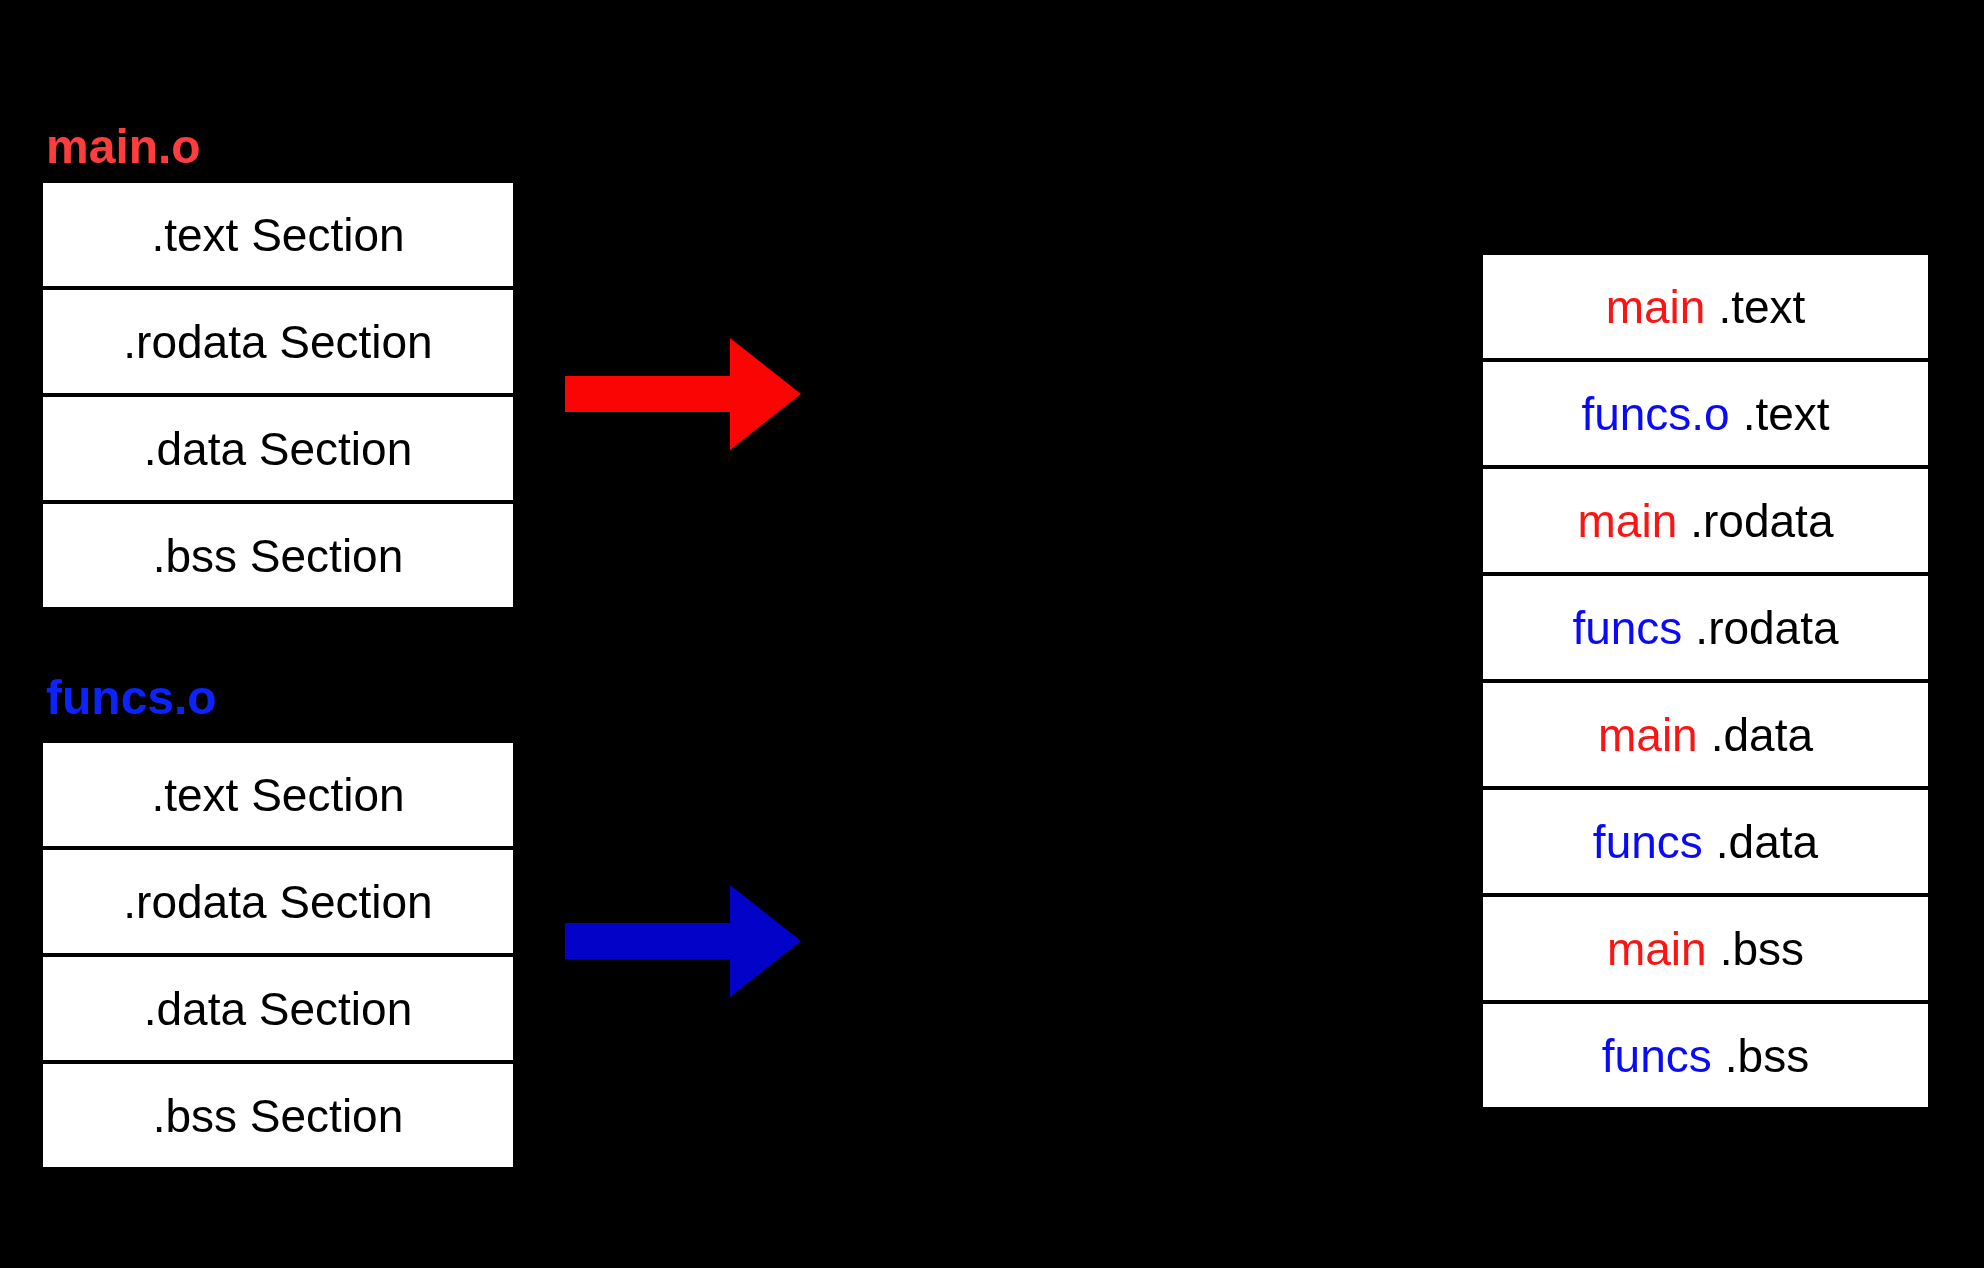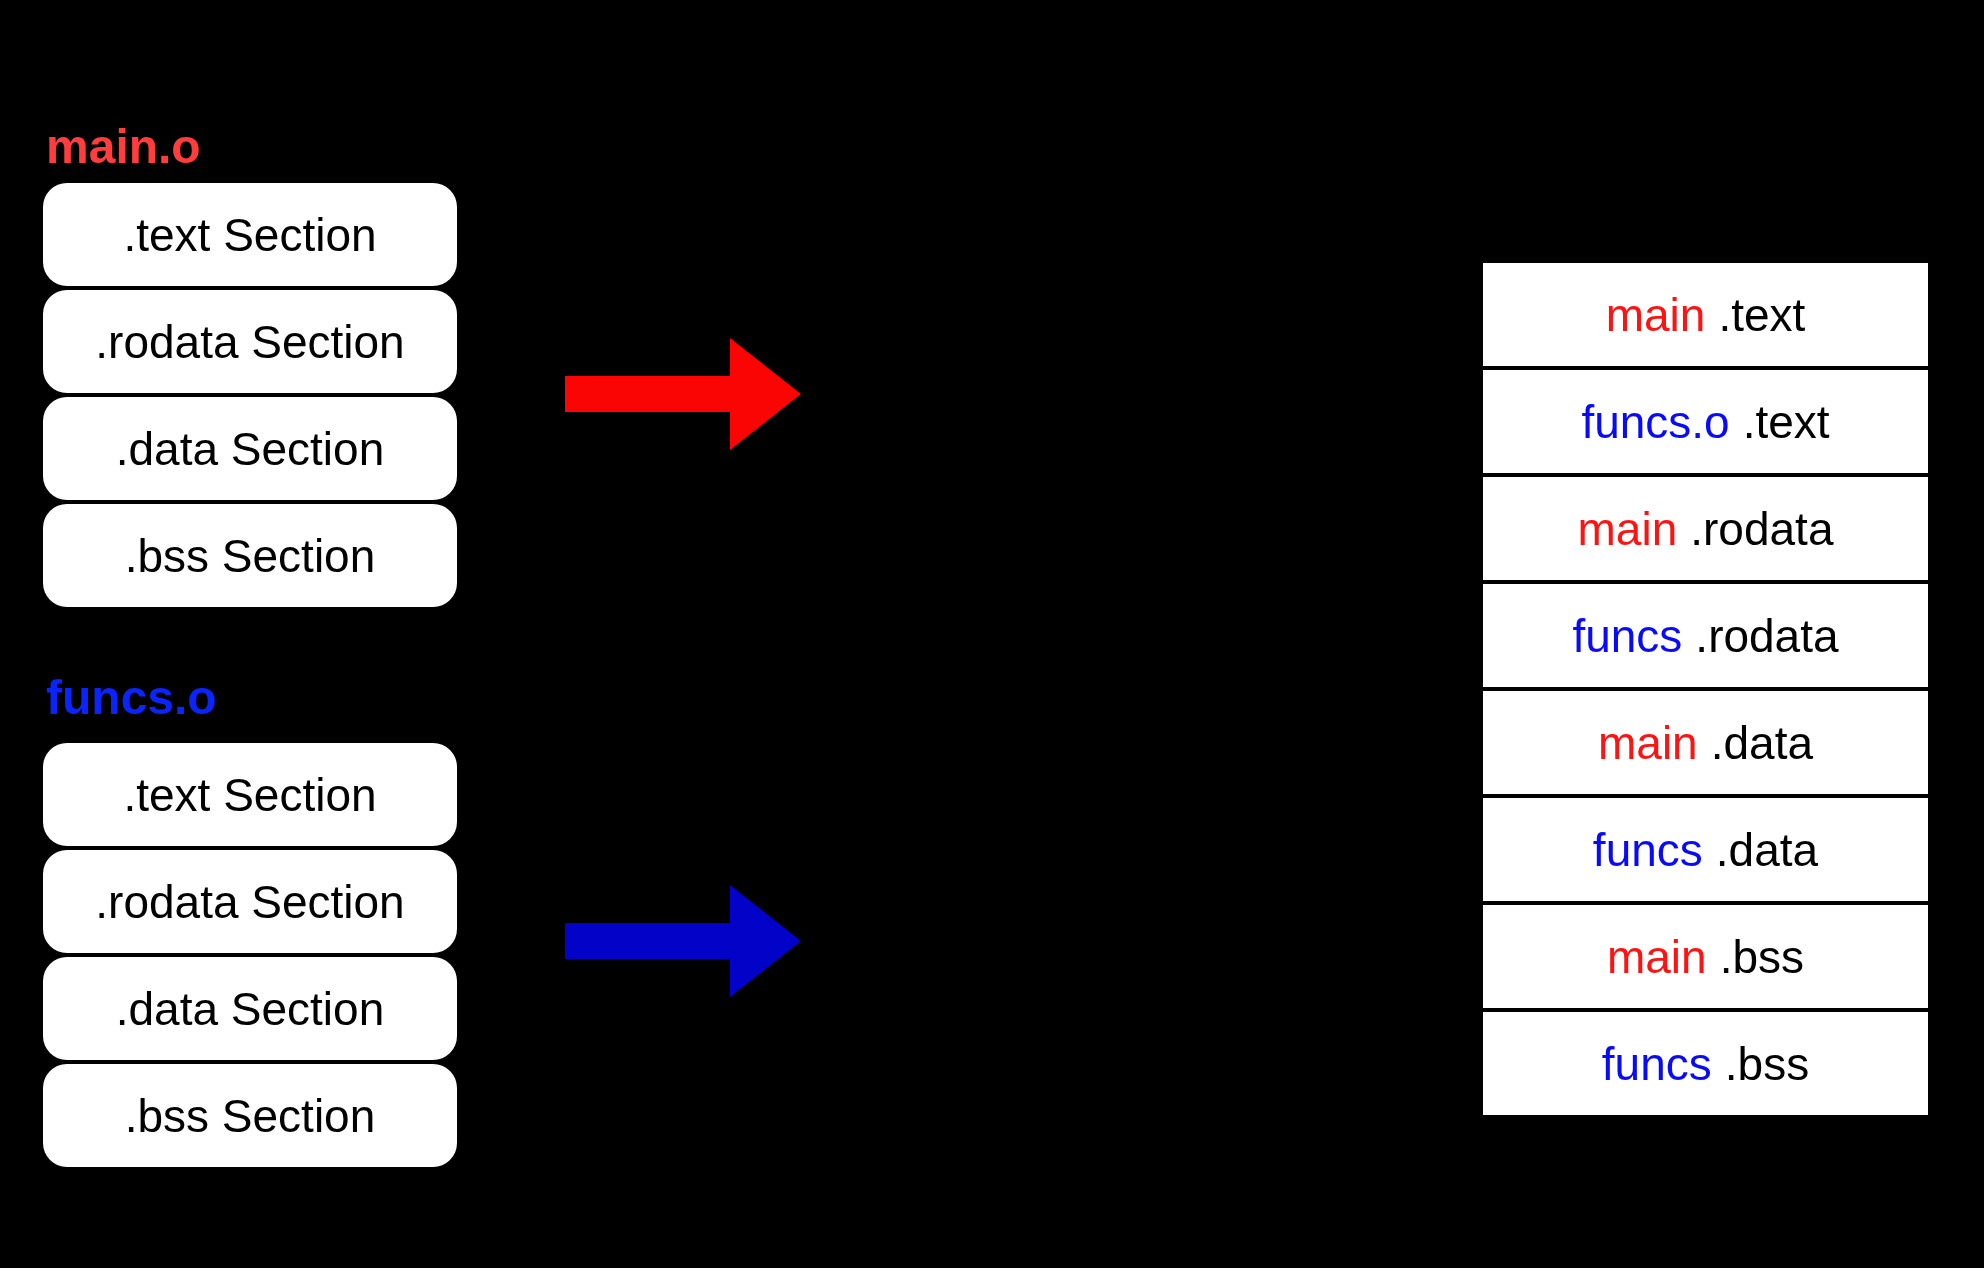--- a/index.html
+++ b/index.html
@@ -27,21 +27,21 @@
   }
   .stack .row {
     background: #ffffff;
     display: flex;
     align-items: center;
     justify-content: center;
     font-size: 46px;
     color: #000;
     white-space: nowrap;
   }
-  .stack-left .row { width: 414px; height: 103px; border-radius: 24px; }
+  .stack-left .row { width: 470px; height: 103px; }
   .stack-right .row { width: 445px; height: 103px; }
   .linker-box {
     position: absolute;
     left: 884px;
     top: 263px;
     width: 219px;
     height: 836px;
     background: #ffffff;
     display: flex;
     align-items: center;
@@ -77,21 +77,21 @@
 
   <svg class="arrow" style="left:565px; top:338px;" viewBox="0 0 236 112">
     <polygon points="0,38 165,38 165,0 236,56 165,112 165,74 0,74" fill="#fa0404"></polygon>
   </svg>
 
   <svg class="arrow" style="left:565px; top:885px;" viewBox="0 0 236 112">
     <polygon points="0,38 165,38 165,0 236,56 165,112 165,74 0,74" fill="#0202c9"></polygon>
   </svg>
 
 
-  <div class="stack stack-right" style="left:1483px; top:263px;">
+  <div class="stack stack-right" style="left:1483px; top:255px;">
 
     <div class="row">
       <span style="color: rgb(250, 20, 20);">main</span>
       <span class="suffix">.text</span>
     </div>
 
     <div class="row">
       <span style="color: rgb(10, 10, 250);">funcs.o</span>
       <span class="suffix">.text</span>
     </div>

